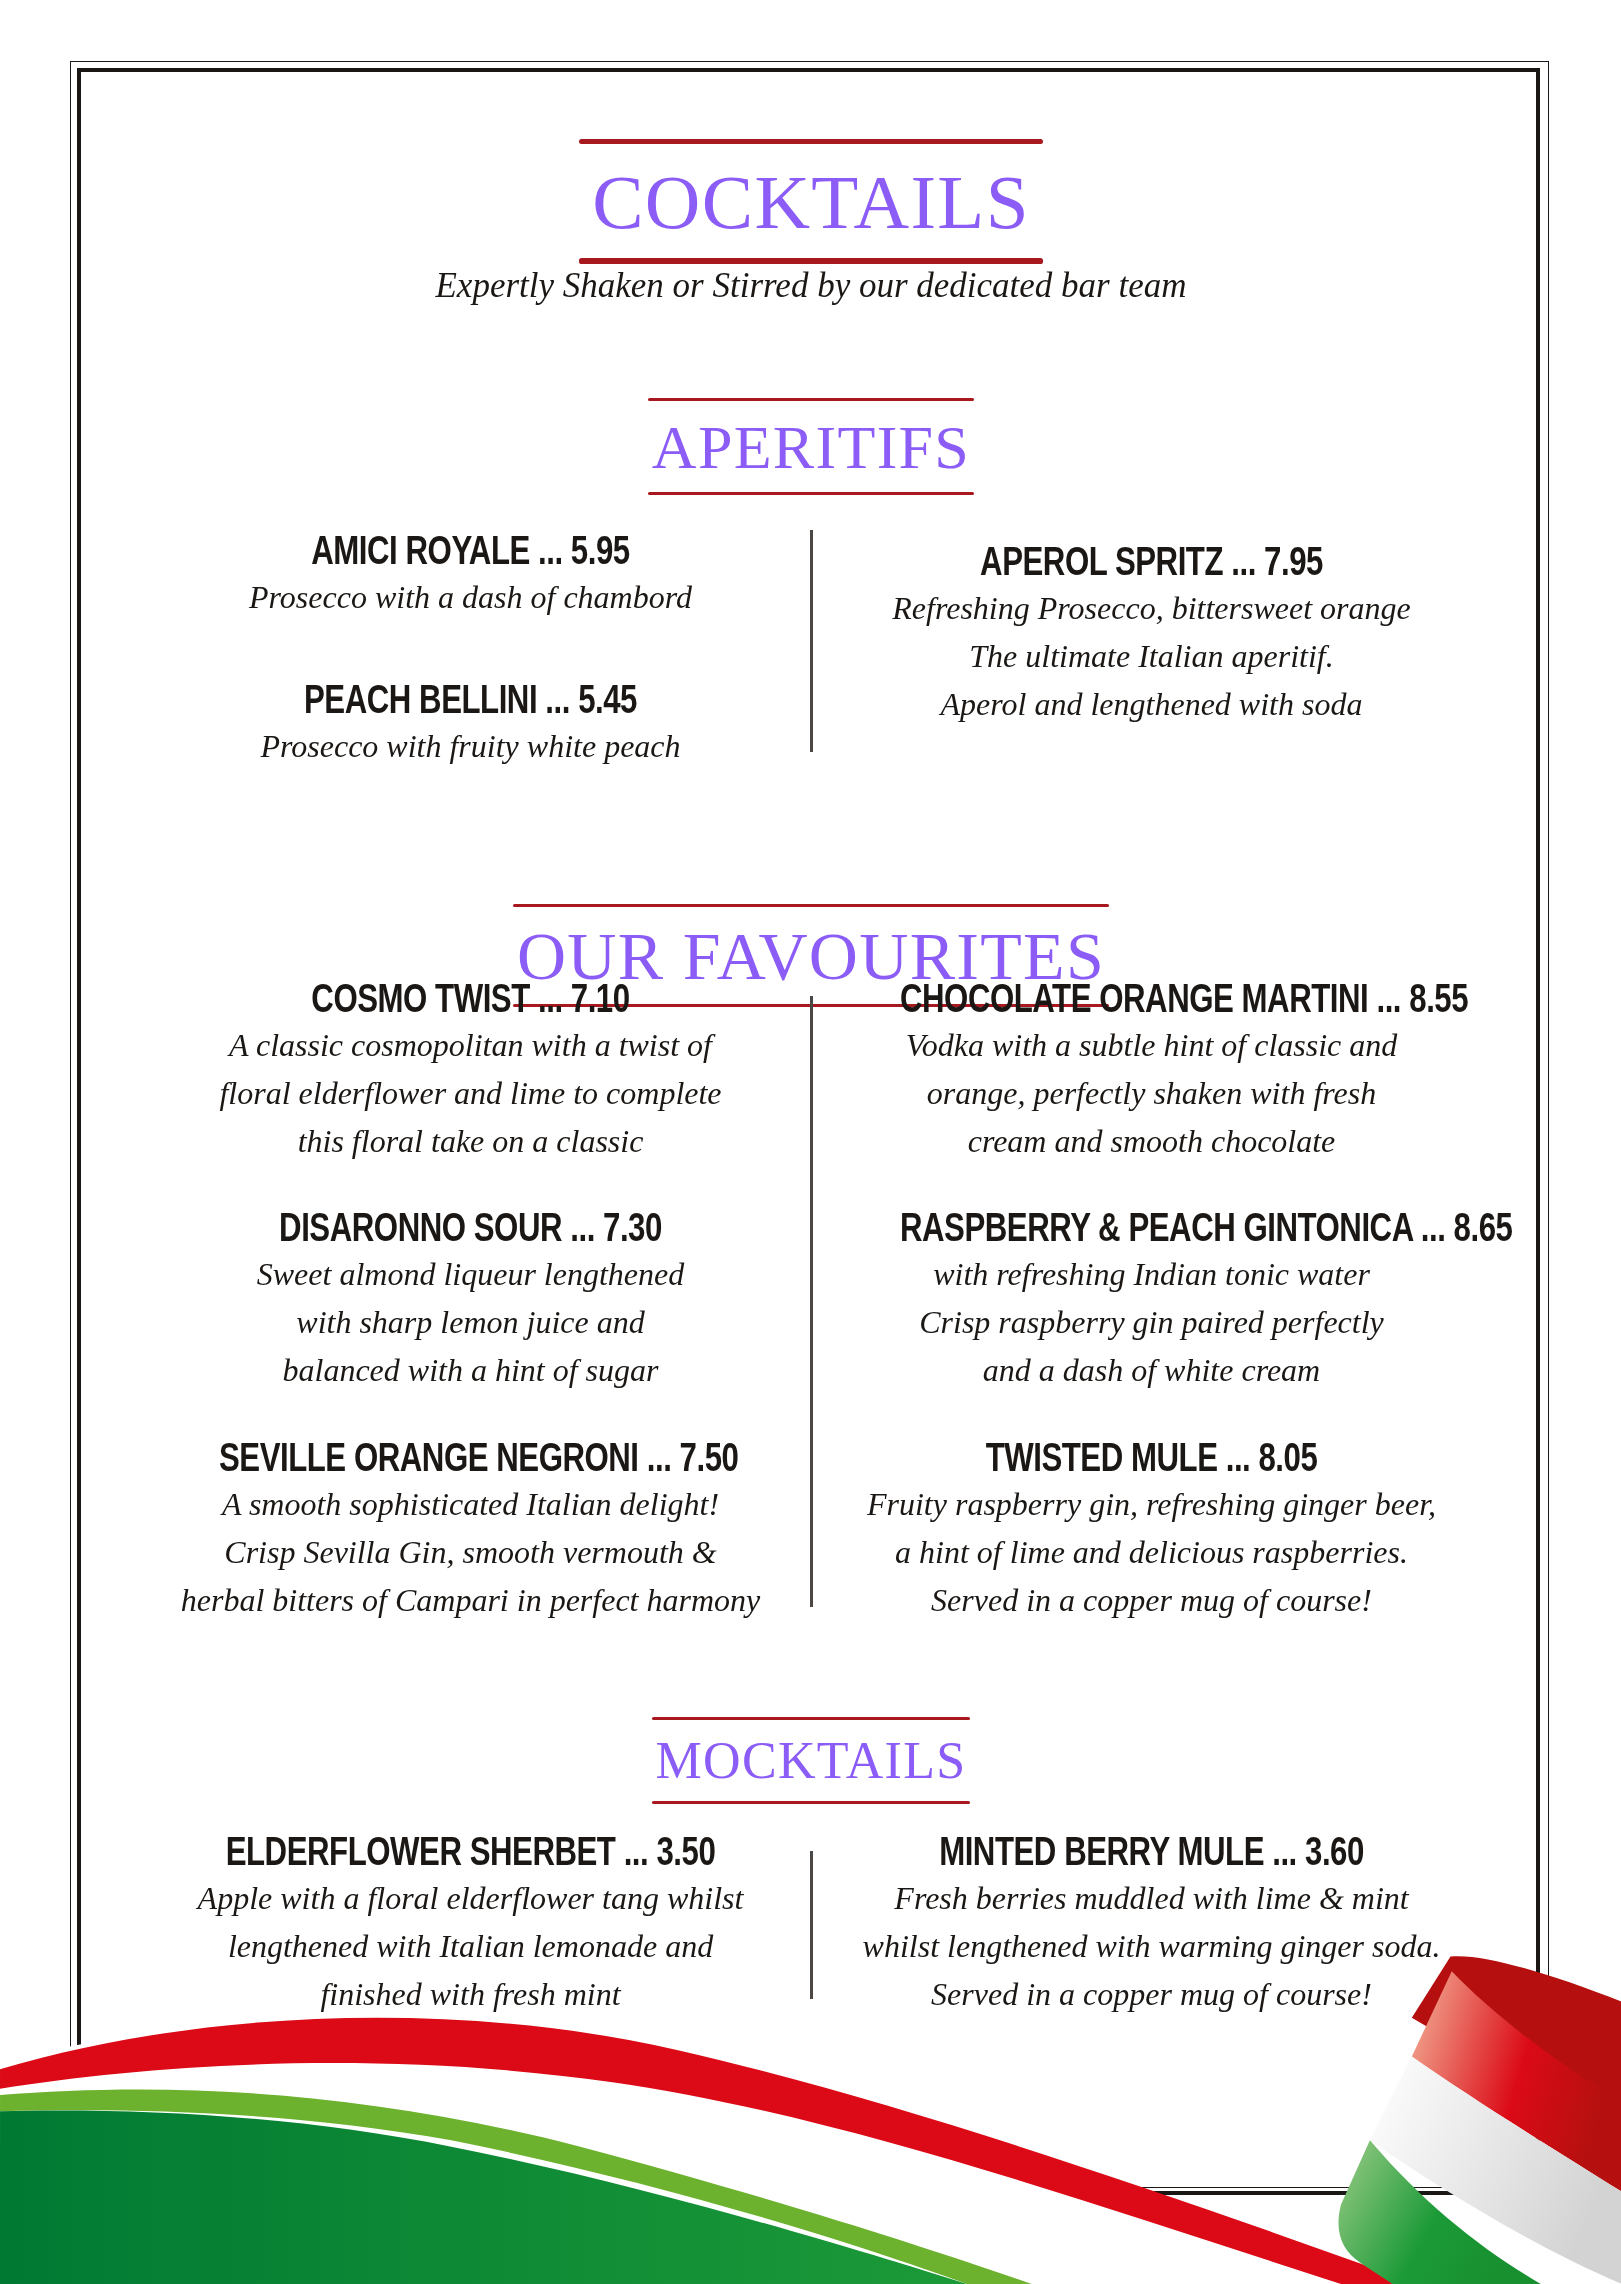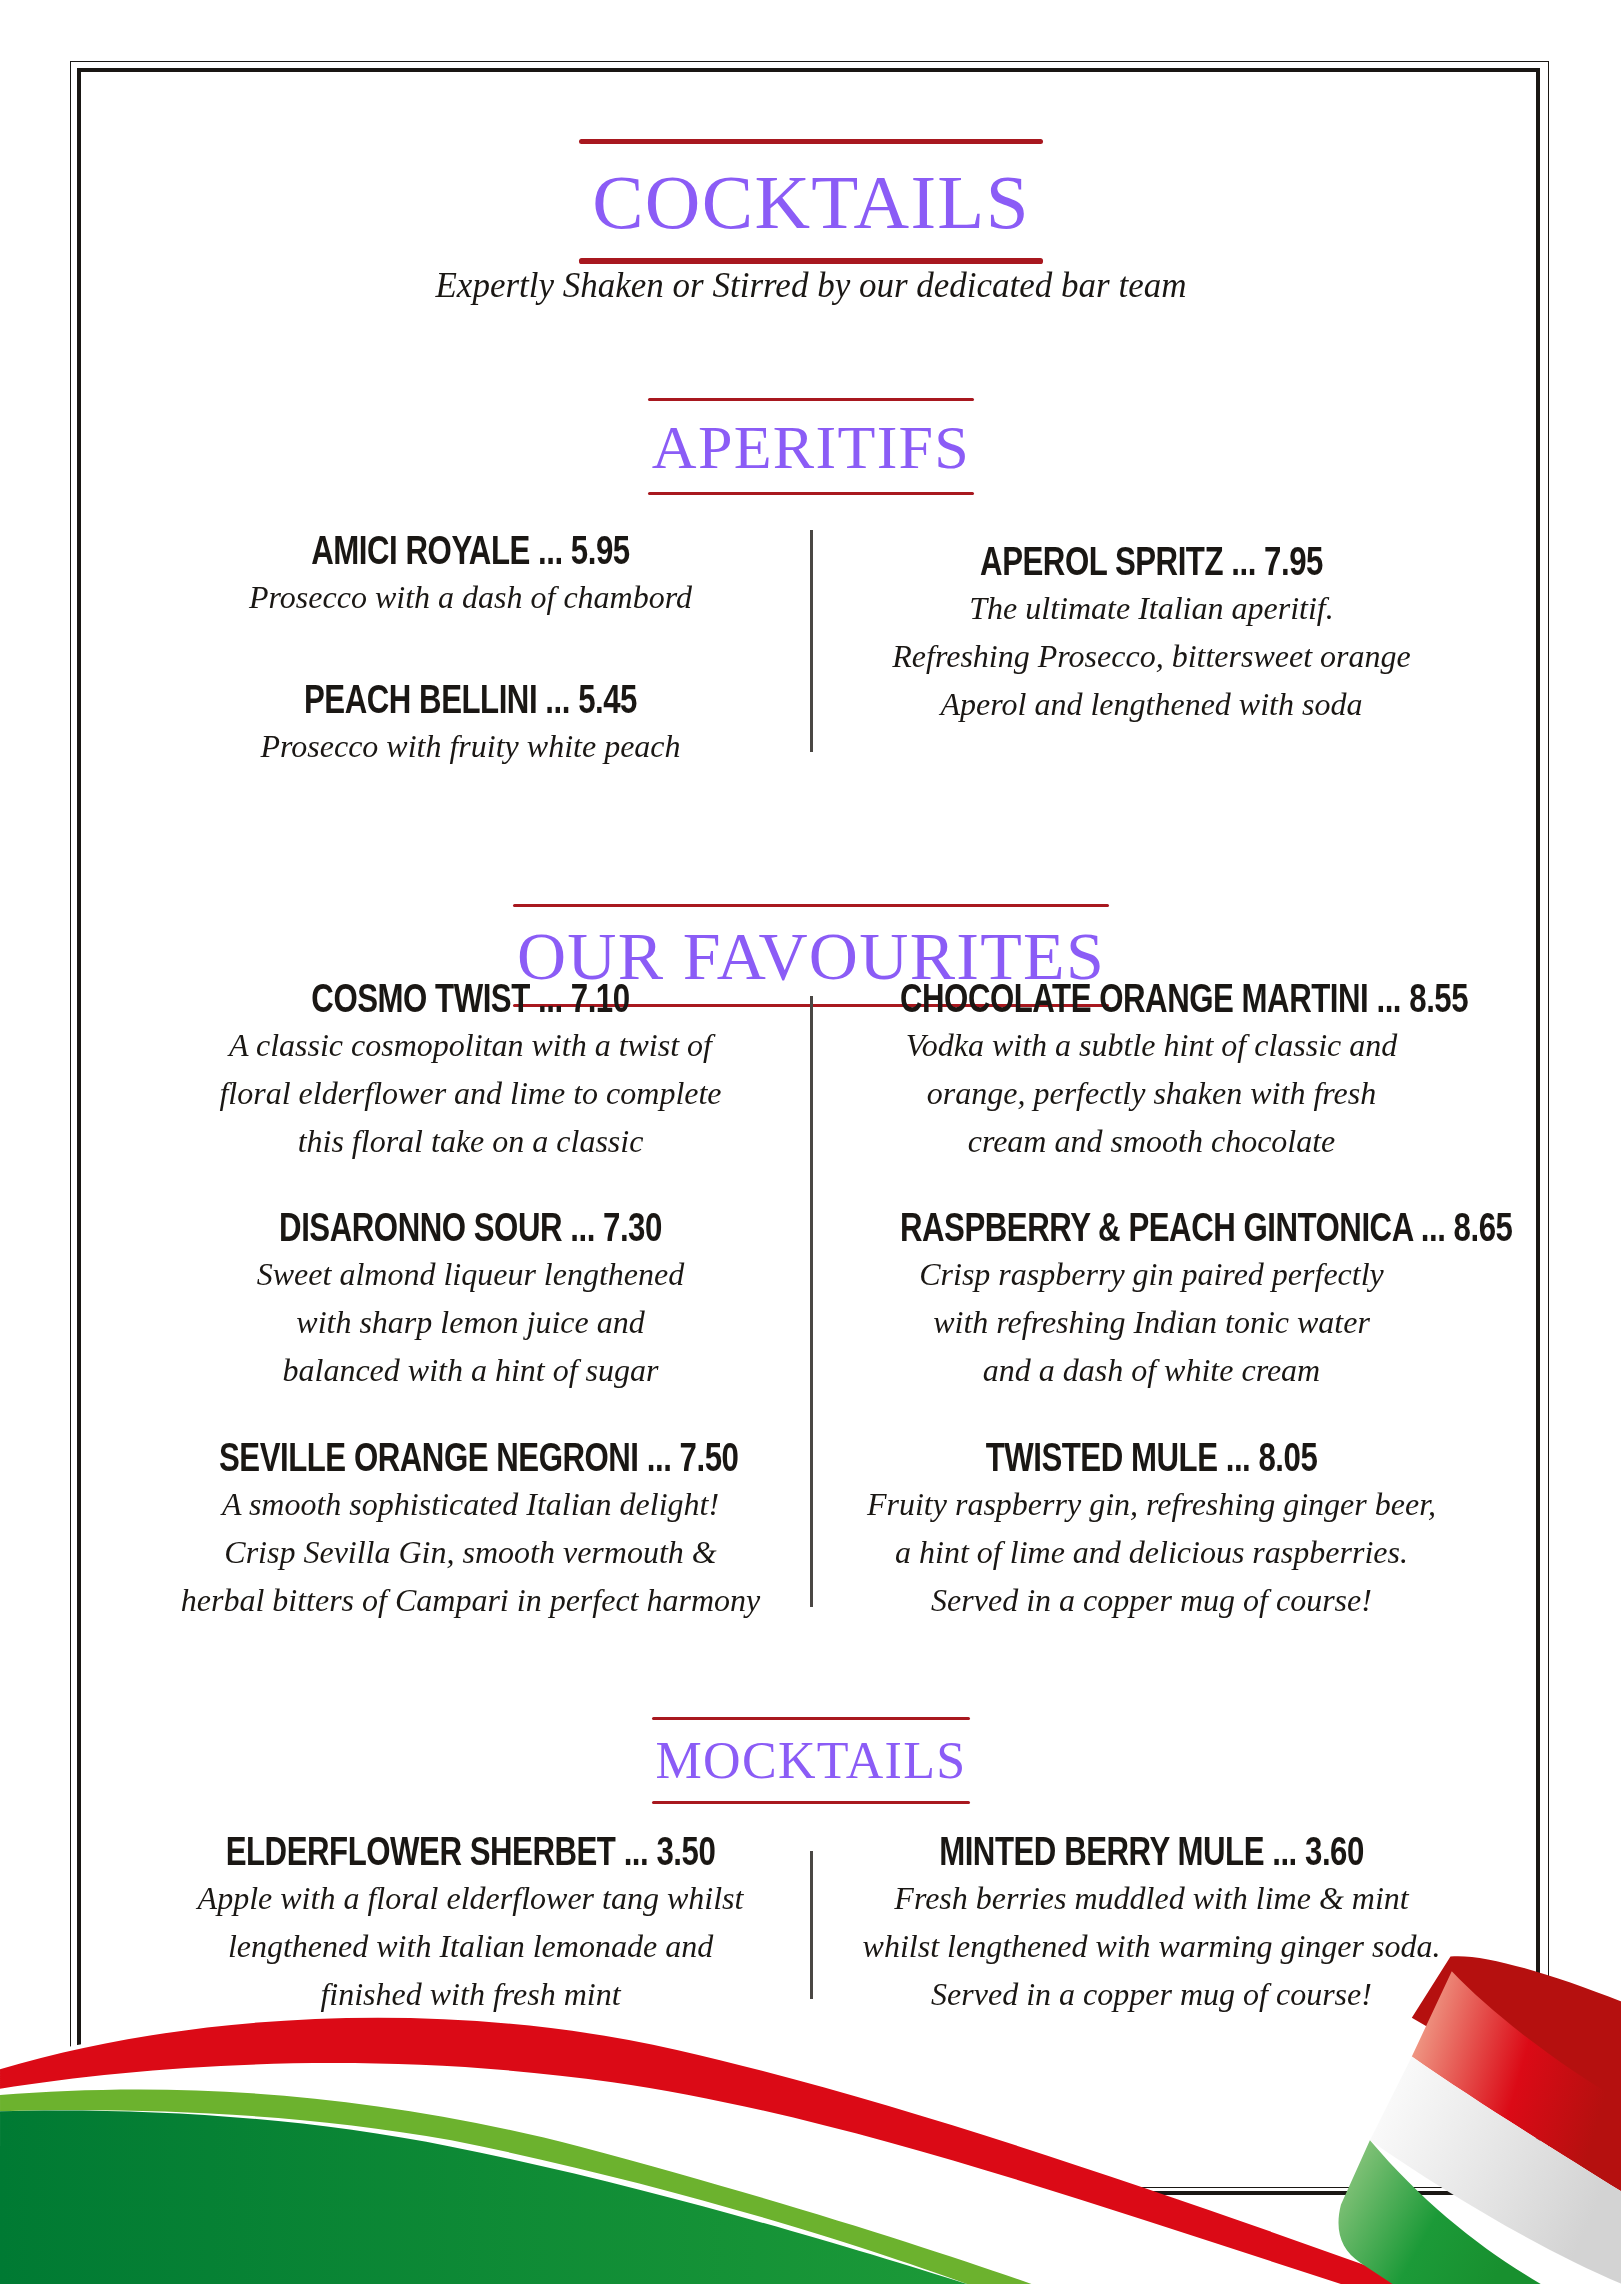--- a/index.html
+++ b/index.html
@@ -78,22 +78,22 @@
   <div class="name">AMICI ROYALE ... 5.95</div>
   <div class="desc">Prosecco with a dash of chambord</div>
 </div>
 <div class="item" style="left:148px; top:676px;">
   <div class="name">PEACH BELLINI ... 5.45</div>
   <div class="desc">Prosecco with fruity white peach</div>
 </div>
 <div class="divider" style="top:530px; height:222px;"></div>
 <div class="item" style="left:829px; top:538px;">
   <div class="name">APEROL SPRITZ ... 7.95</div>
+  <div class="desc">Refreshing Prosecco, bittersweet orange</div>
   <div class="desc">The ultimate Italian aperitif.</div>
-  <div class="desc">Refreshing Prosecco, bittersweet orange</div>
   <div class="desc">Aperol and lengthened with soda</div>
 </div>
 
 <div class="heading" style="top:864px;">
   <div class="label" style="font-size:68px; padding:18px 3.9px 17px;margin-top:40px;">
     <div class="rule" style="top:0; height:3.2px;"></div>
     <span>OUR FAVOURITES</span>
     <div class="rule" style="bottom:0; height:3.2px;"></div>
   </div>
 </div>
@@ -118,22 +118,22 @@
 </div>
 <div class="divider" style="top:996px; height:611px;"></div>
 <div class="item" style="left:829px; top:975px;">
   <div class="name">CHOCOLATE ORANGE MARTINI ... 8.55</div>
   <div class="desc">Vodka with a subtle hint of classic and</div>
   <div class="desc">orange, perfectly shaken with fresh</div>
   <div class="desc">cream and smooth chocolate</div>
 </div>
 <div class="item" style="left:829px; top:1204px;">
   <div class="name">RASPBERRY &amp; PEACH GINTONICA ... 8.65</div>
+  <div class="desc">with refreshing Indian tonic water</div>
   <div class="desc">Crisp raspberry gin paired perfectly</div>
-  <div class="desc">with refreshing Indian tonic water</div>
   <div class="desc">and a dash of white cream</div>
 </div>
 <div class="item" style="left:829px; top:1434px;">
   <div class="name">TWISTED MULE ... 8.05</div>
   <div class="desc">Fruity raspberry gin, refreshing ginger beer,</div>
   <div class="desc">a hint of lime and delicious raspberries.</div>
   <div class="desc">Served in a copper mug of course!</div>
 </div>
 
 <div class="heading" style="top:1717px;">

